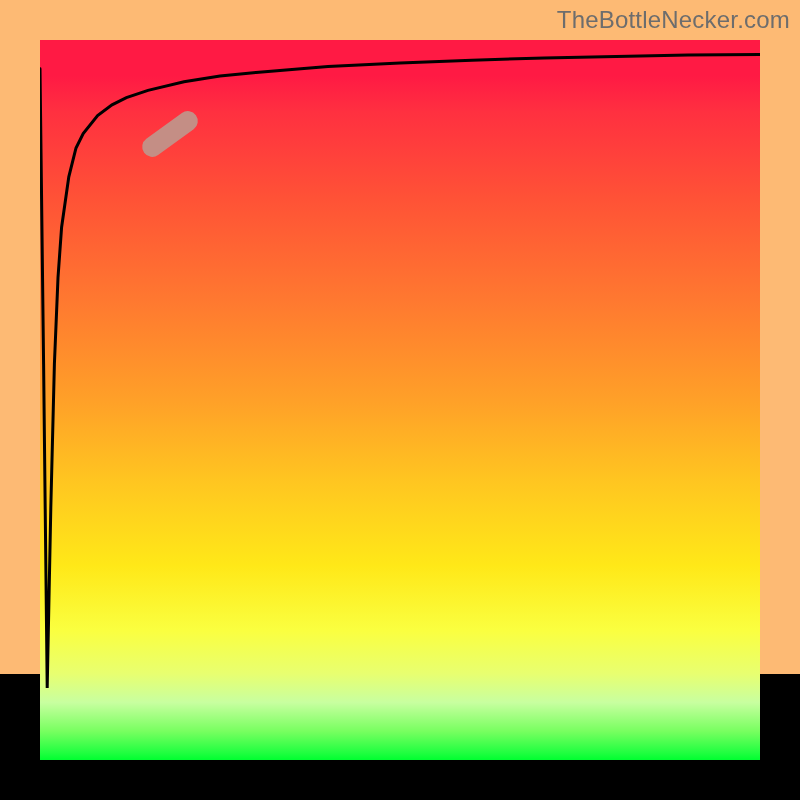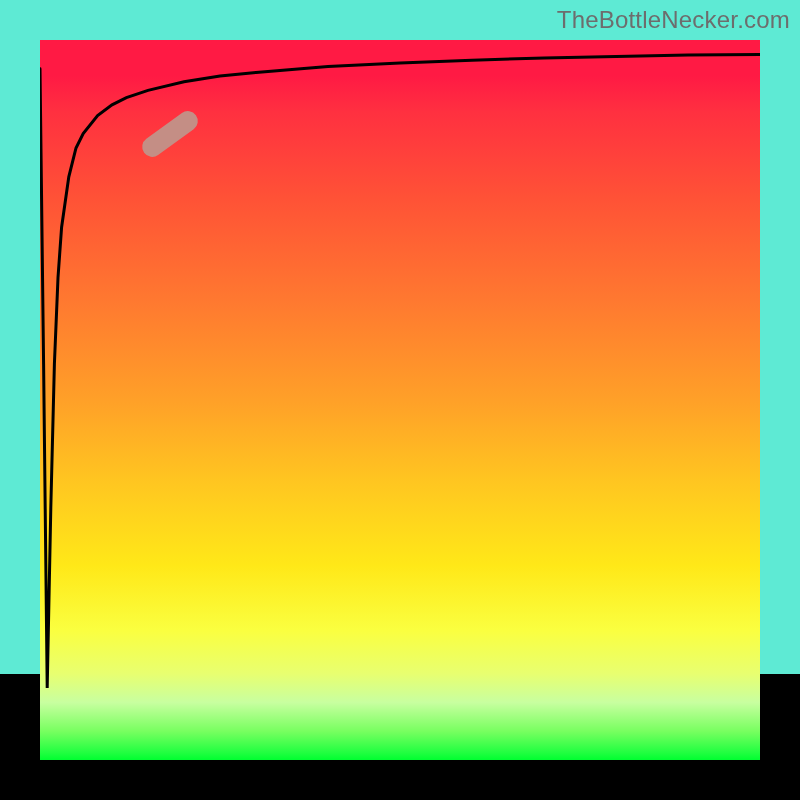--- a/index.html
+++ b/index.html
@@ -1,21 +1,21 @@
 <!DOCTYPE html>
 <html><head>
 <meta charset="utf-8">
 <style>
   * { margin: 0; padding: 0; box-sizing: border-box; }
   html, body { width: 800px; height: 800px; overflow: hidden; background: #000; }
   .chart {
     position: relative;
     width: 800px;
     height: 674px;
-    background: #5eead4;
+    background: #fdba74;
   }
   .plot-area {
     position: absolute;
     left: 40px;
     top: 40px;
     width: 720px;
     height: 720px;
     background: linear-gradient(to bottom,
       #ff1a44 0%,
       #ff1a44 5%,

